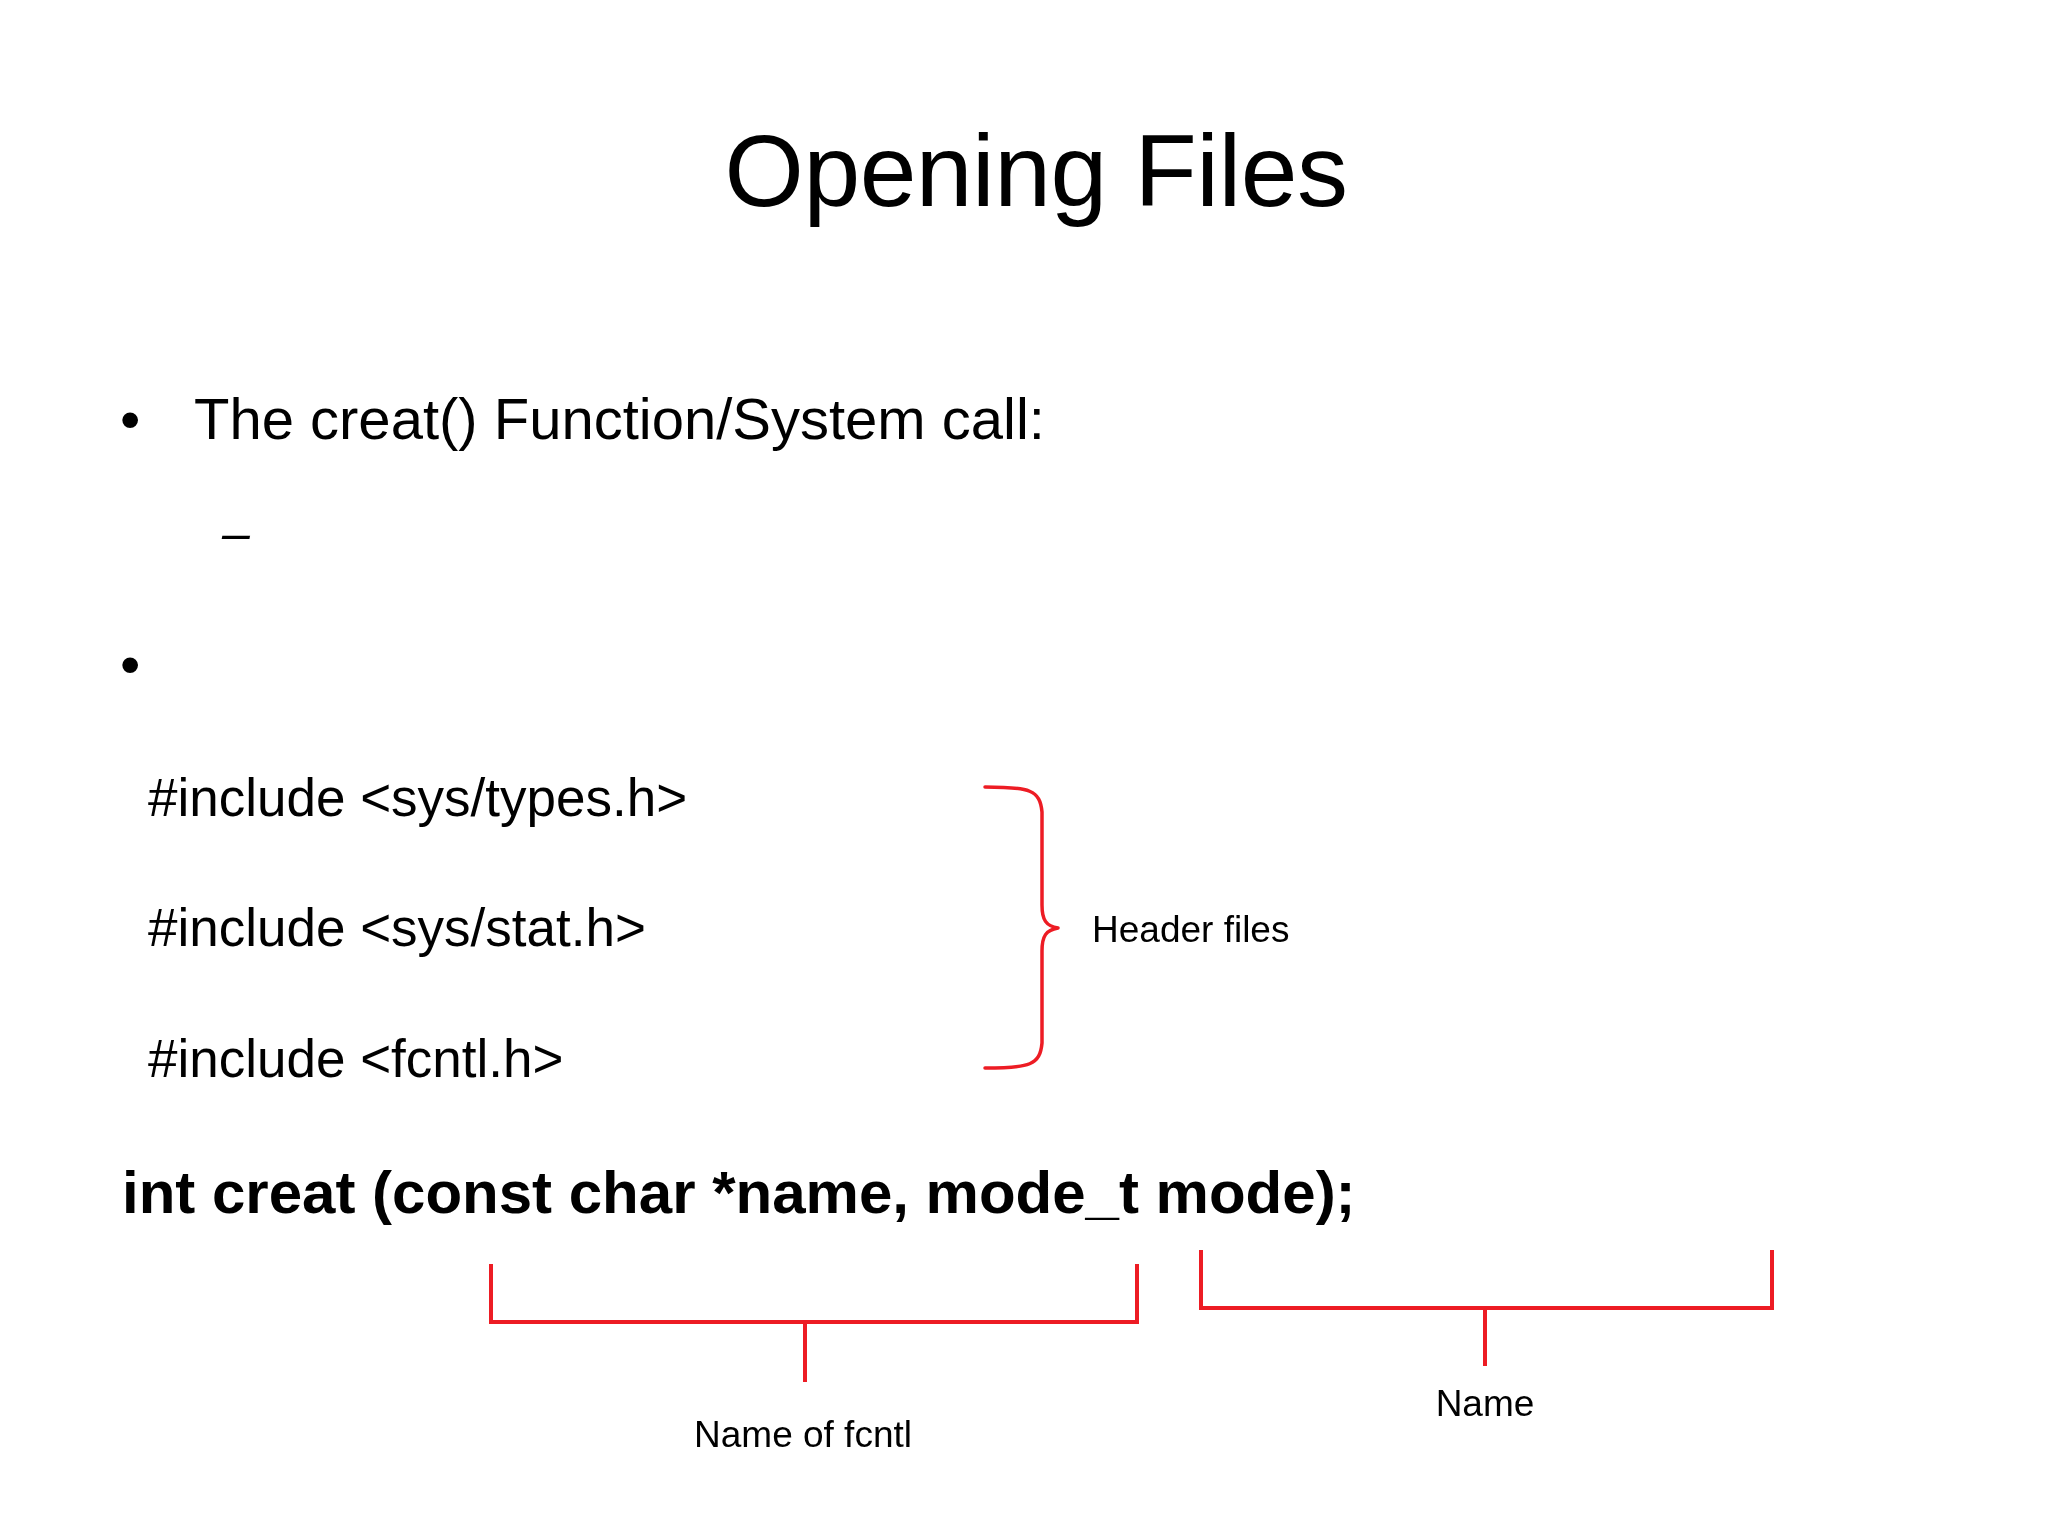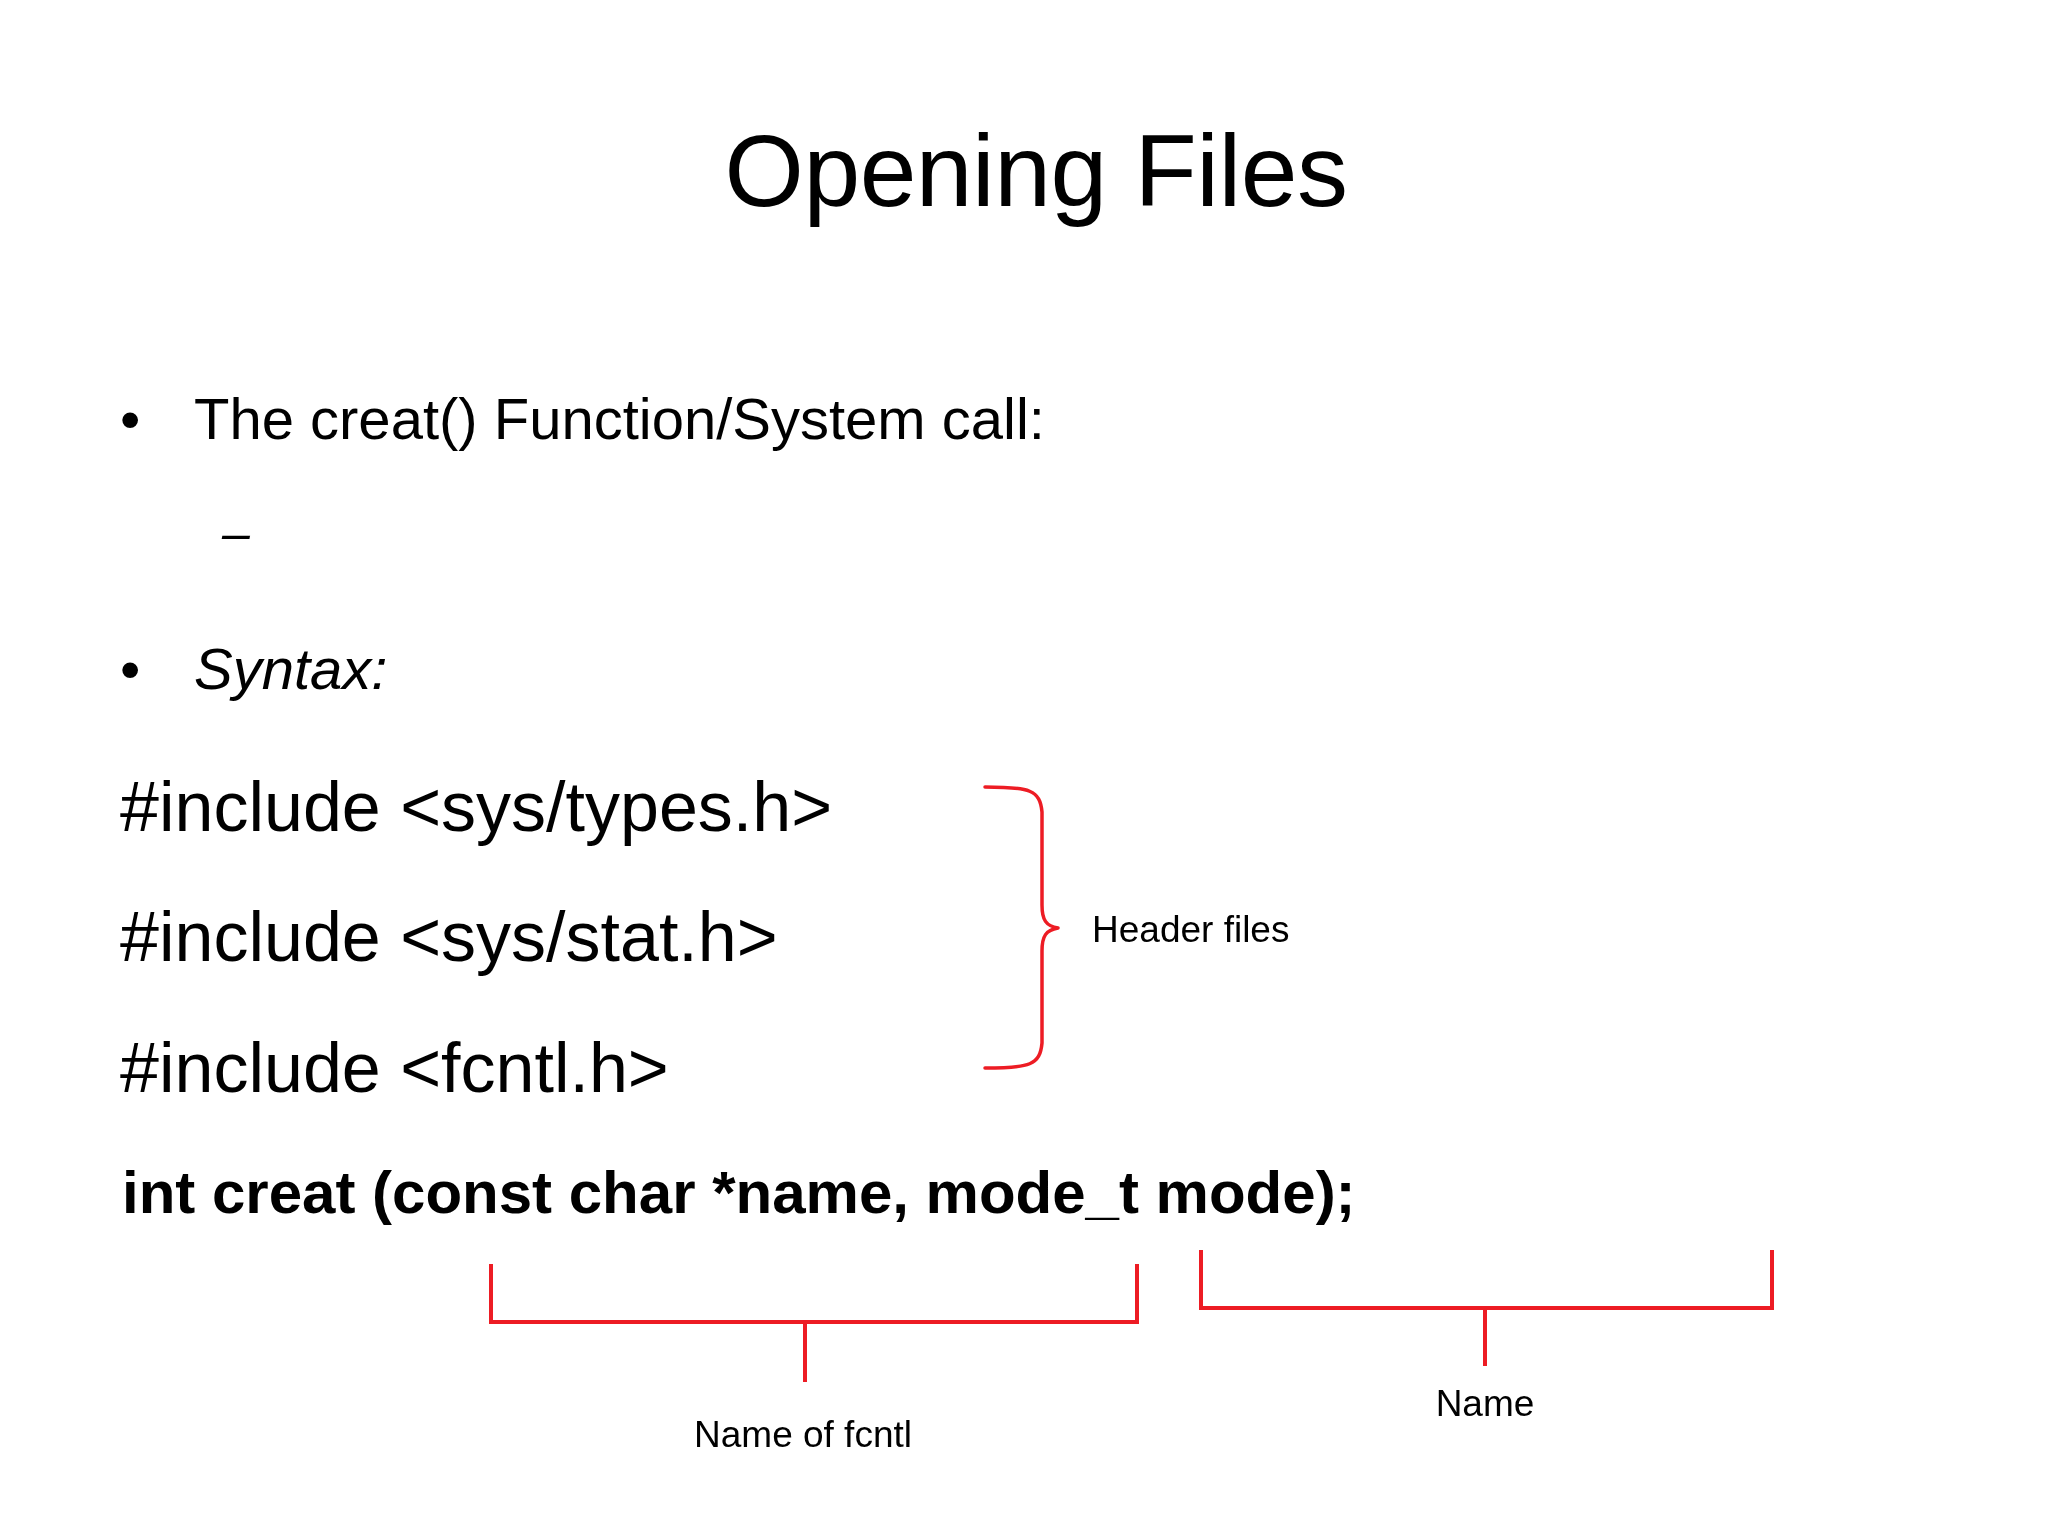--- a/index.html
+++ b/index.html
@@ -54,21 +54,21 @@
   .dash-glyph {
     display: inline-block;
     width: 62px;
     font-size: 50px;
     line-height: 1;
   }
 
   .lvl1 { font-size: 58px; }
   .lvl2 { font-size: 50px; font-style: italic; }
   .italic { font-style: italic; }
-  .code-line { font-size: 70px; }
+  .code-line { font-size: 53px; margin-left: 28px; }
   .sig-line { font-size: 60px; font-weight: bold; }
 
   
   #annotations {
     position: absolute;
     left: 0;
     top: 0;
     width: 2048px;
     height: 1536px;
     pointer-events: none;
@@ -103,21 +103,20 @@
 
   <div class="body-line lvl2" style="left:222px; top:508px;">
     <span class="bullet-row">
       <span class="dash-glyph">–</span>
     </span>
   </div>
 
   <div class="body-line lvl1 italic" style="left:120px; top:635px;">
     <span class="bullet-row">
       <span class="bullet-glyph" style="font-style:normal;">•</span>
-      <span>Syntax:</span>
     </span>
   </div>
 
   <div class="body-line code-line" style="left:120px; top:767px;">#include &lt;sys/types.h&gt;</div>
 
   <div class="body-line code-line" style="left:120px; top:897px;">#include &lt;sys/stat.h&gt;</div>
 
   <div class="body-line sig-line" style="left:122px; top:1158px;">int creat (const char *name, mode_t mode);</div>
 
   <div class="body-line code-line" style="left:120px; top:1028px;">#include &lt;fcntl.h&gt;</div>

